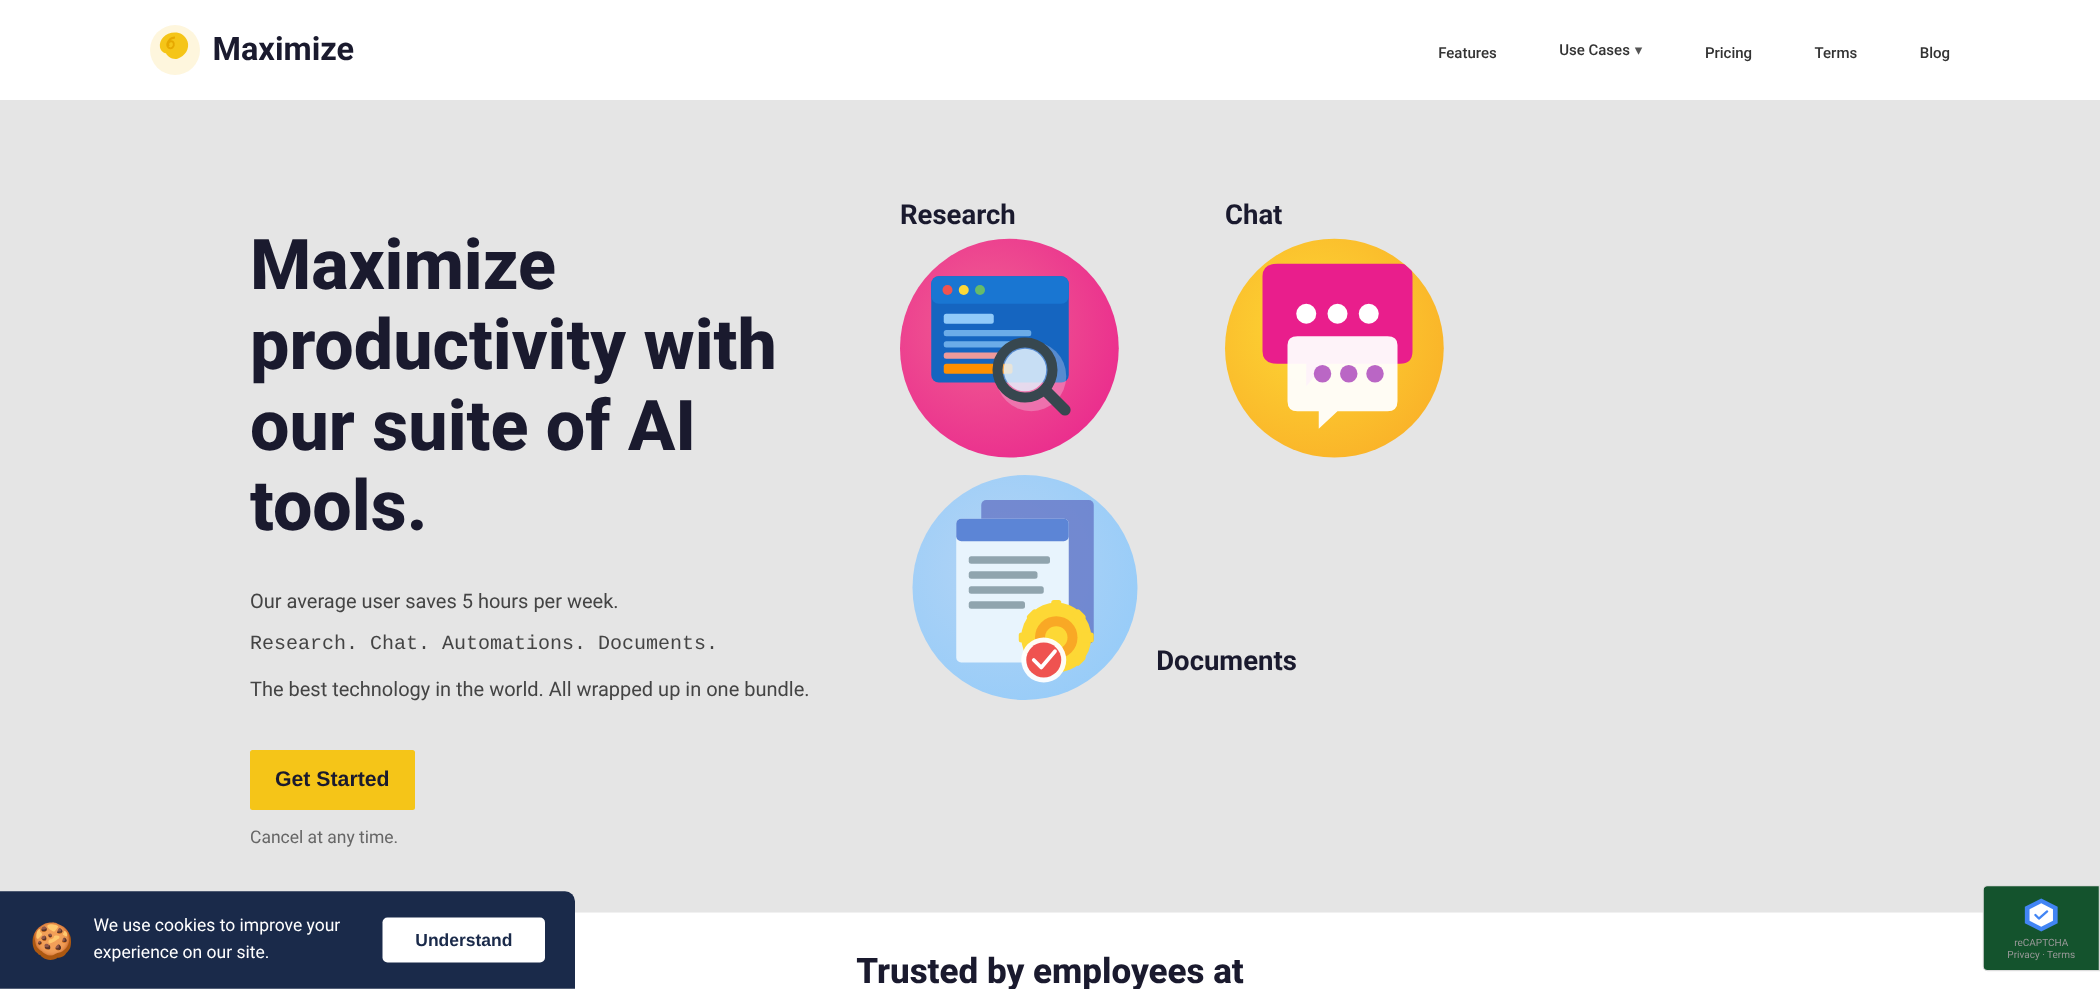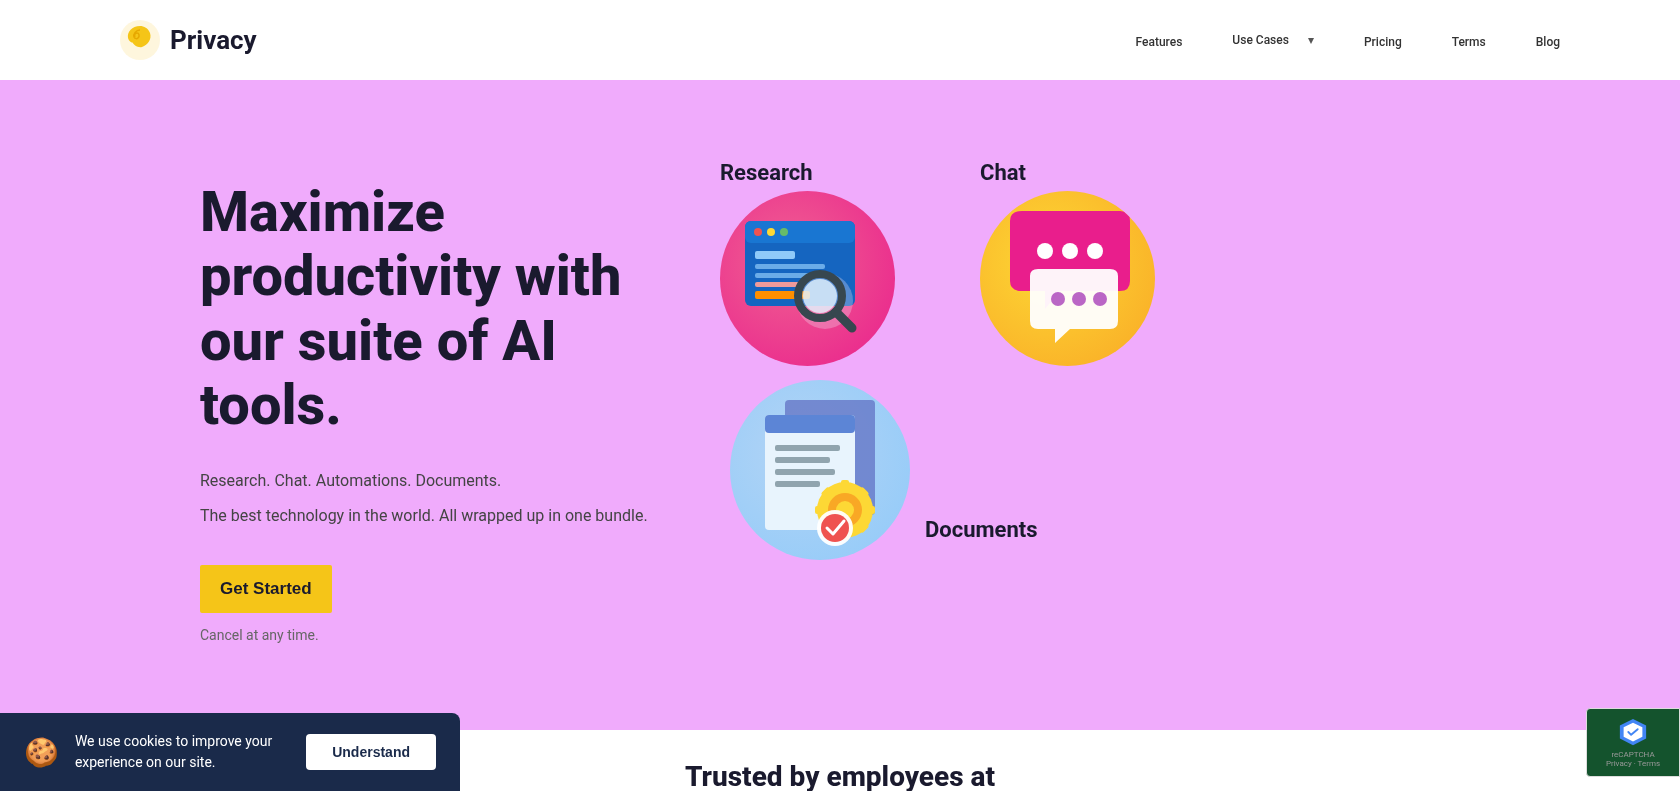--- a/index.html
+++ b/index.html
@@ -43,33 +43,33 @@
     }
     .nav-links a {
       text-decoration: none;
       color: #333;
       font-size: 12px;
       font-weight: 500;
     }
     .use-cases-wrapper {
       display: flex;
       align-items: center;
-      gap: 19px;
+      gap: 4px;
     }
     .chevron-down {
       font-size: 12px;
       color: #555;
     }
 
     
     .hero {
       display: flex;
       align-items: flex-start;
       padding: 80px 120px 40px 200px;
-      background: #f0abfc;
+      background: #e5e5e5;
       min-height: 650px;
       position: relative;
     }
     .hero-left {
       flex: 0 0 500px;
       padding-top: 20px;
     }
     .hero-title {
       font-size: 56px;
       font-weight: 800;
@@ -251,39 +251,40 @@
 <body>
 
 <nav>
   <div class="logo-area">
 
     <svg class="logo-icon" viewBox="0 0 40 40">
       <circle cx="20" cy="20" r="20" fill="#f5c518" opacity="0.15"></circle>
       <path d="M20 6 C12 6, 7 12, 8 18 C9 22, 13 24, 16 22 C18 21, 18 18, 16 17 C14 16, 11 18, 12 21 C13 25, 18 28, 22 27 C28 25, 32 19, 30 13 C28 8, 24 6, 20 6 Z" fill="#f5c518"></path>
       <path d="M20 10 C16 10, 13 14, 14 17 C15 19, 17 19, 18 18 C20 16, 19 13, 17 13 C15 13, 14 15, 15 17" fill="none" stroke="#e6a800" stroke-width="1.5"></path>
     </svg>
-    <span class="logo-text">Privacy</span>
+    <span class="logo-text">Maximize</span>
   </div>
   <ul class="nav-links">
     <li><a href="#">Features</a></li>
     <li>
       <div class="use-cases-wrapper">
         <a href="#">Use Cases</a>
         <span class="chevron-down">▾</span>
       </div>
     </li>
     <li><a href="#">Pricing</a></li>
     <li><a href="#">Terms</a></li>
     <li><a href="#">Blog</a></li>
   </ul>
 </nav>
 
 <section class="hero">
   <div class="hero-left">
     <h1 class="hero-title">Maximize productivity with our suite of AI tools.</h1>
+    <p class="hero-subtitle">Our average user saves 5 hours per week.</p>
     <p class="hero-subtitle">Research. Chat. Automations. Documents.</p>
     <p class="hero-desc">The best technology in the world. All wrapped up in one bundle.</p>
     <button class="cta-btn">Get Started</button>
     <span class="cancel-note">Cancel at any time.</span>
   </div>
 
   <div class="hero-right">
 
     <div class="illus-item research-item">
       <span class="label">Research</span>

